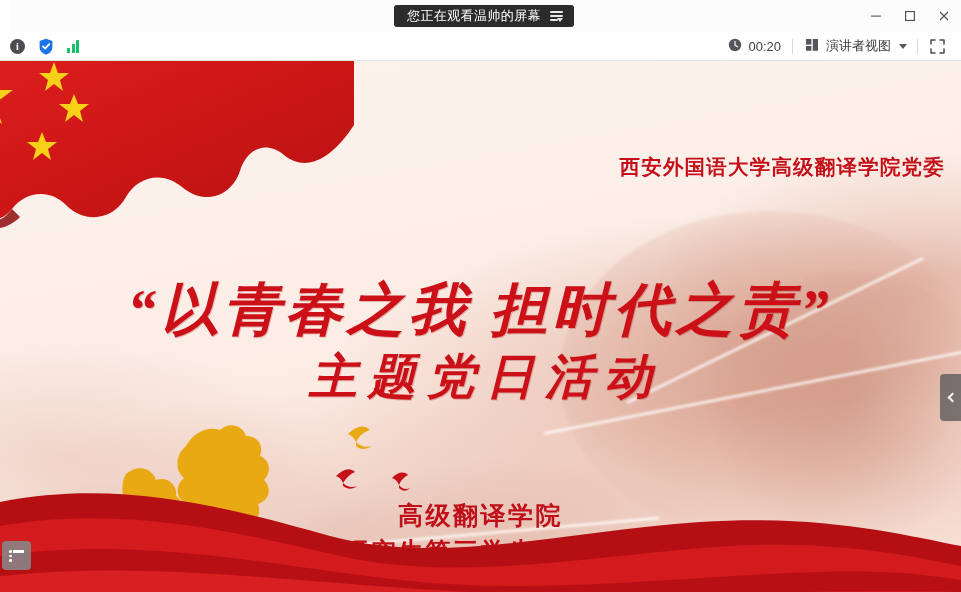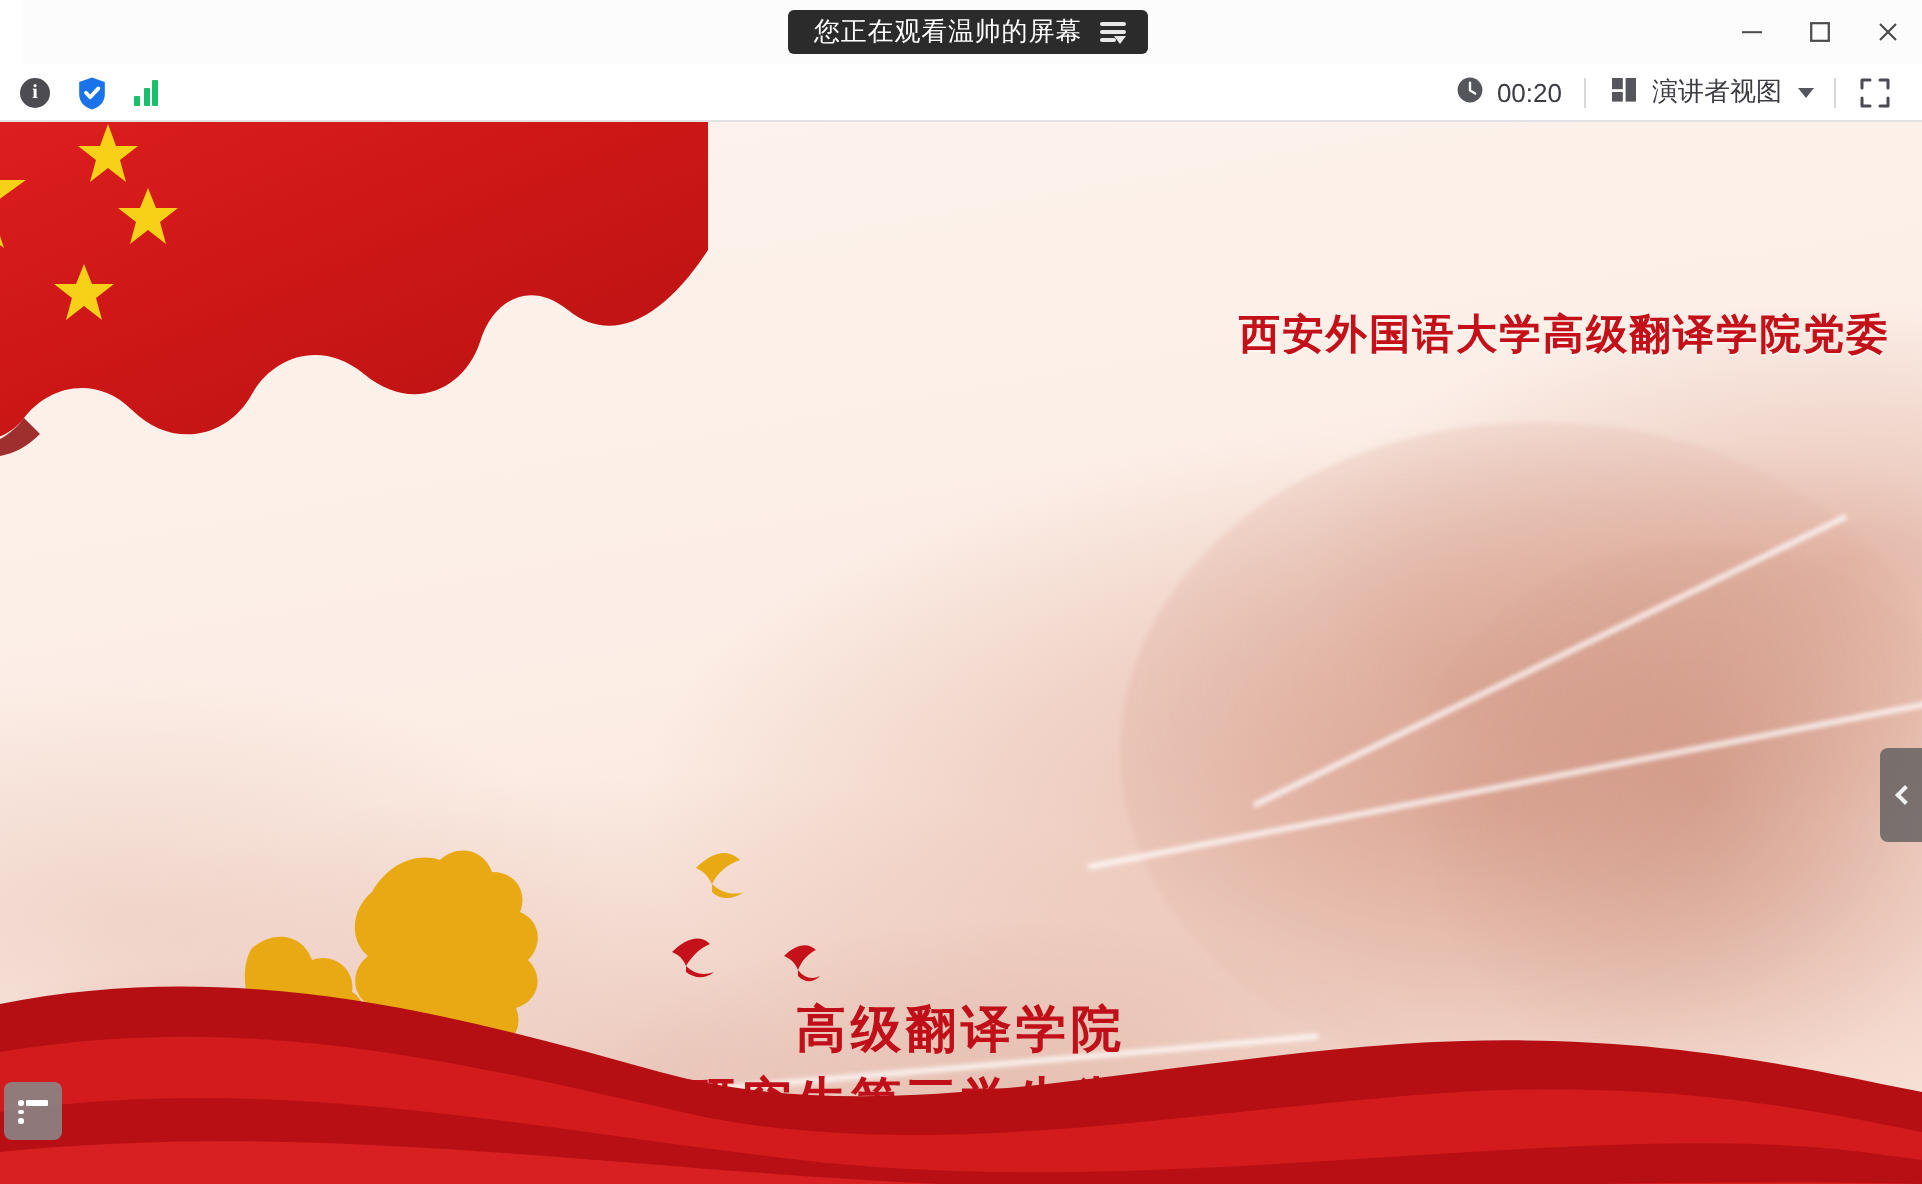--- a/index.html
+++ b/index.html
@@ -379,20 +379,24 @@
         <polygon points="30,22 37,43 59,43 41,56 48,77 30,64 12,77 19,56 1,43 23,43"></polygon>
         <polygon points="100,15 104,26 115,26 106,33 109,44 100,37 91,44 94,33 85,26 96,26"></polygon>
         <polygon points="120,47 124,57 135,57 126,64 129,75 120,68 111,75 114,64 105,57 116,57"></polygon>
         <polygon points="88,85 92,95 103,95 94,102 97,113 88,106 79,113 82,102 73,95 84,95"></polygon>
       </g>
     </svg>
   </div>
 
   <div class="org-top">西安外国语大学高级翻译学院党委</div>
 
+  <div class="title-block">
+    <div class="title-line1">“以青春之我  担时代之责”</div>
+    <div class="title-line2">主题党日活动</div>
+  </div>
 
   <div class="birds">
     <svg viewBox="0 0 130 100">
       <path d="M28,18 C36,10 44,8 50,14 C44,16 39,20 36,26 C33,20 30,19 28,18 Z" fill="#e8a912"></path>
       <path d="M36,26 C40,30 46,32 52,30 C46,34 40,34 36,30 Z" fill="#e8a912"></path>
       <path d="M16,60 C23,53 30,51 35,56 C30,58 26,62 23,67 C21,62 18,61 16,60 Z" fill="#c5121a"></path>
       <path d="M23,67 C27,71 32,72 37,70 C32,74 27,73 23,70 Z" fill="#c5121a"></path>
       <path d="M72,62 C78,56 84,55 88,59 C84,61 81,64 79,69 C77,64 74,63 72,62 Z" fill="#c5121a"></path>
       <path d="M79,69 C82,73 86,74 90,72 C86,76 82,75 79,72 Z" fill="#c5121a"></path>
     </svg>

